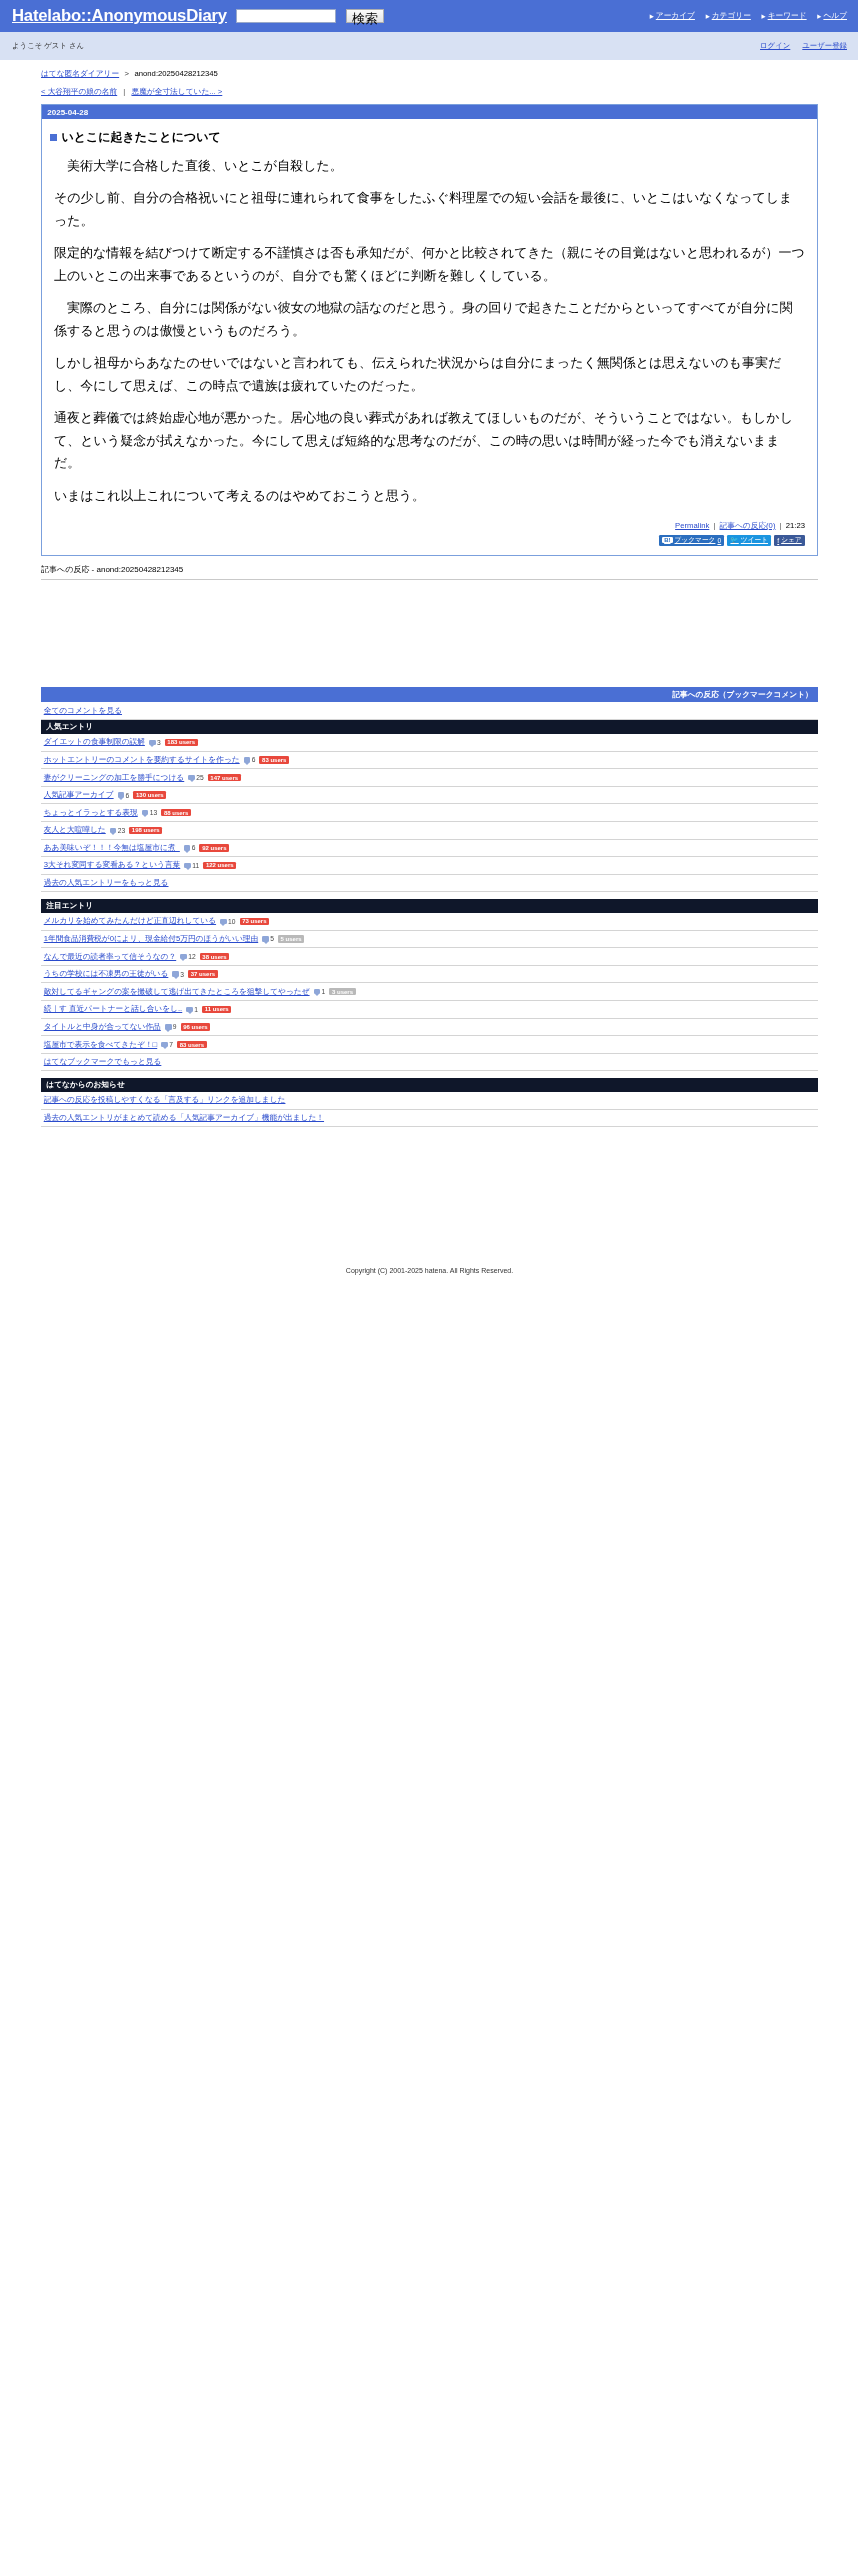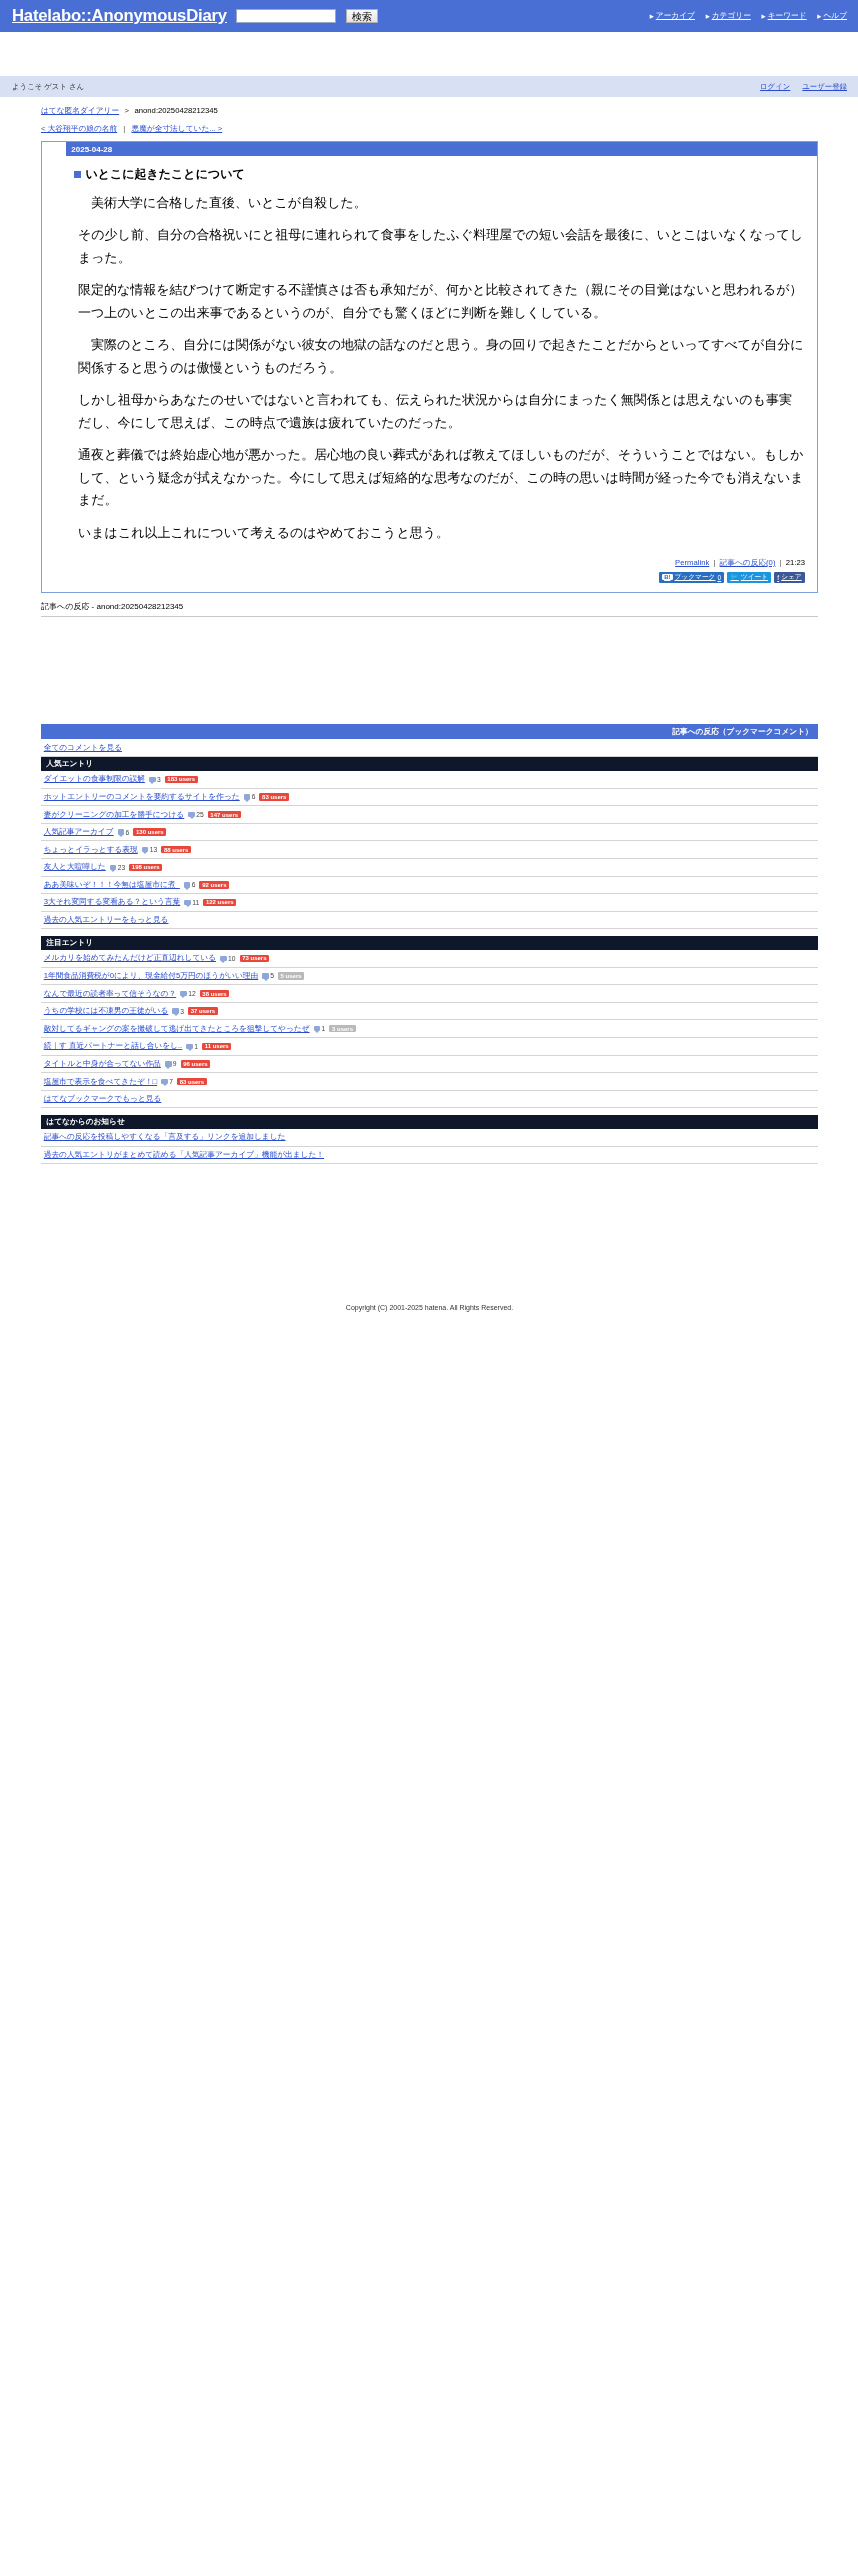--- a/index.html
+++ b/index.html
@@ -37,54 +37,52 @@
   }
   .gh-search-box input {
     border:0; outline:0; width:100%; height:100%;
     font-size: 8px; padding: 0 2px;
     font-family: "Liberation Sans", sans-serif;
   }
   .gh-search-btn {
     background: linear-gradient(#fbfbfb,#e4e4e4);
     border:0.7px solid #aeaeae;
     height:14.7px;
-    font-size:10px;
+    font-size:13px;
     padding: 0 5.3px;
     cursor: pointer;
     font-family: "Liberation Sans", sans-serif;
   }
   .gh-right { margin-left:auto; display:flex; align-items:center; gap:10.7px; }
   .gh-right a { color:#fff; font-size:7.7px; text-decoration: underline; white-space:nowrap; }
   .gh-right a::before { content:"\25B6"; font-size:5.3px; margin-right:2px; text-decoration:none; display:inline-block; }
 
   
   .userbar {
     background:#d8e1f3;
-    height: 21px;
+    height: 28px;
     display:flex;
     align-items:center;
     padding: 0 12px;
     font-size: 7.4px;
     color:#333;
-    margin-top:44px;
   }
   .userbar .ub-right { margin-left:auto; display:flex; gap:12px; }
   .userbar .ub-right a { font-size:7.4px; }
 
   
   .wrap { padding: 0 41px; }
   .breadcrumb { margin: 9.4px 0 0 0; font-size: 7.7px; }
   .breadcrumb .sep { margin: 0 3.3px; color:#333; }
   .prevnext { margin: 8px 0 6.7px 0; font-size: 7.7px; }
   .prevnext .bar { margin: 0 4px; color:#555; }
 
   .entry {
     border: 0.7px solid #7ba0dd;
     margin-bottom: 8px;
-    padding-left: 24px;
   }
   .entry-date {
     background:#4a6fd4;
     color:#fff;
     font-size: 8px;
     font-weight: bold;
     padding: 2.7px 5.3px;
   }
   .entry-body { padding: 6.7px 8px 4px 8px; }
   .entry-title {

